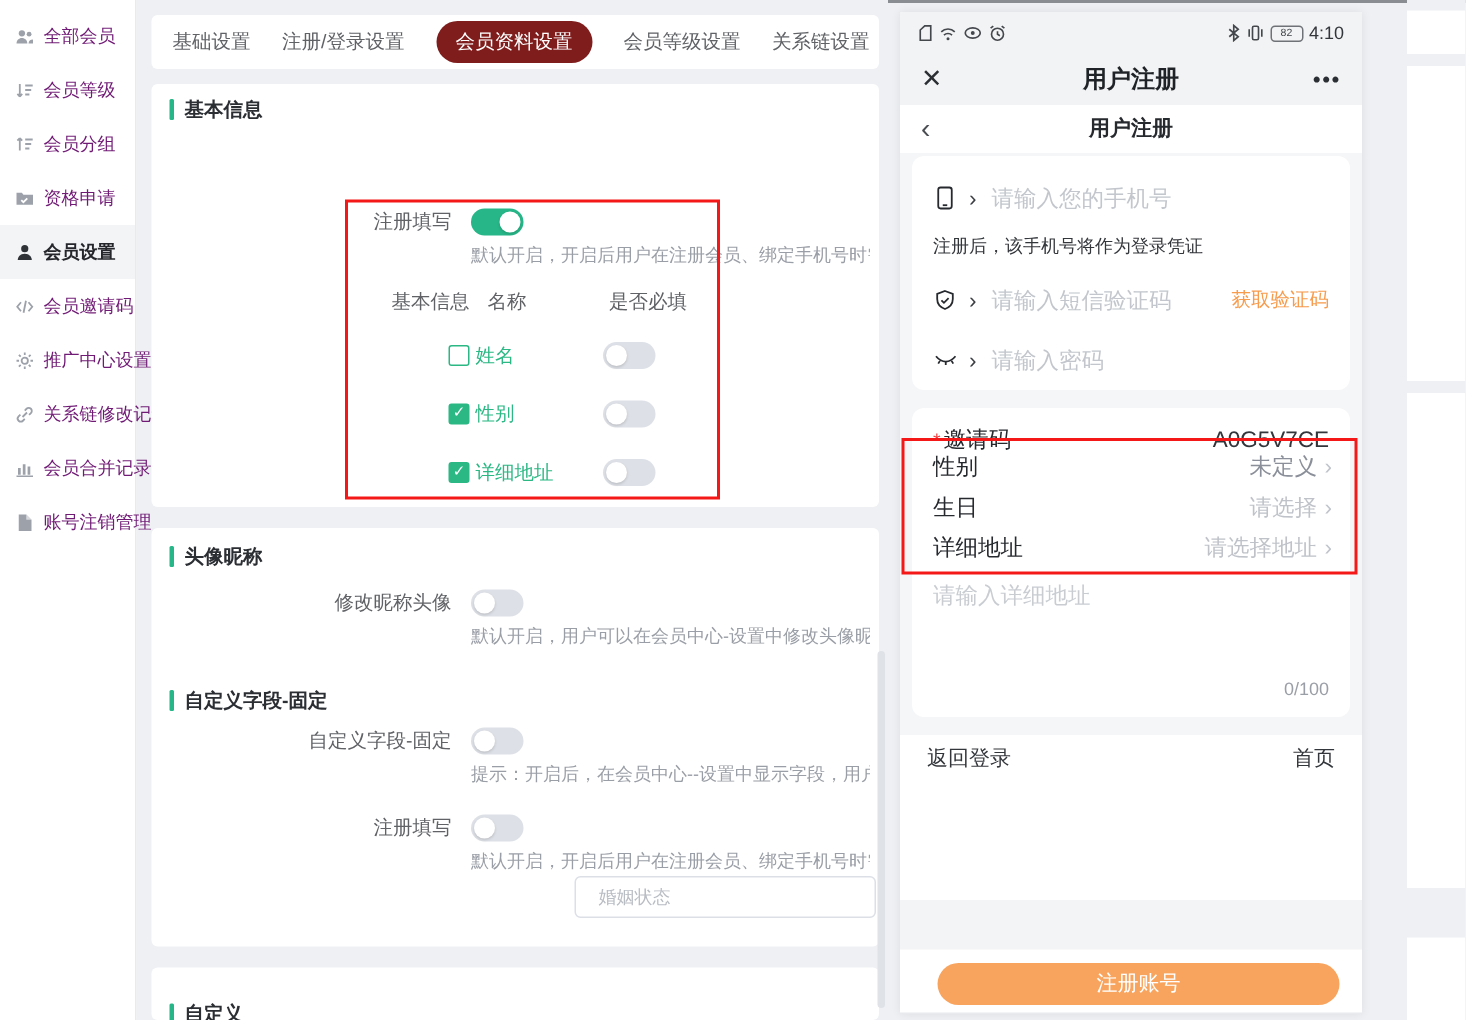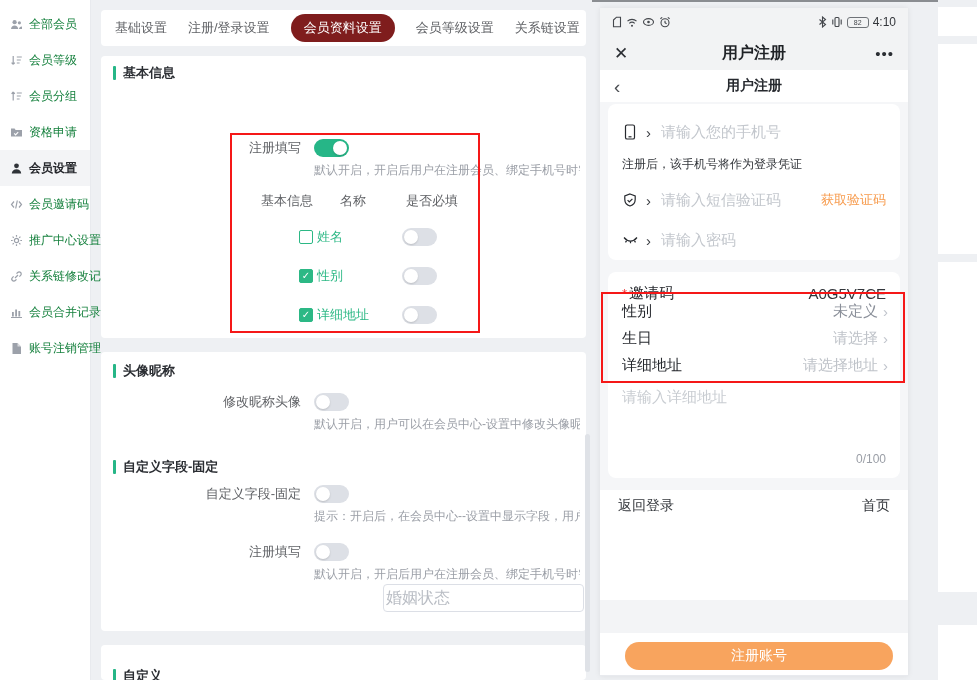--- a/index.html
+++ b/index.html
@@ -1,21 +1,21 @@
 <!DOCTYPE html>
 <html><head>
 <meta charset="utf-8">
 <style>
   * { margin:0; padding:0; box-sizing:border-box; }
   html,body { width:977px; height:680px; overflow:hidden; }
   body { font-family:"Liberation Sans","DejaVu Sans",sans-serif; background:#eef0f3; position:relative; color:#303133; }
 
   
   .sidebar { position:absolute; left:0; top:0; width:91px; height:680px; background:#fff; border-right:1px solid #e8eaee; padding-top:6px; }
-  .side-item { height:36px; display:flex; align-items:center; gap:6px; padding-left:10px; font-size:12px; color:#15803d; cursor:pointer; white-space:nowrap; }
+  .side-item { height:36px; display:flex; align-items:center; gap:6px; padding-left:10px; font-size:12px; color:#701a75; cursor:pointer; white-space:nowrap; }
   .side-item svg { flex:0 0 auto; color:#9ca1aa; }
   .side-item.active { background:#f3f4f6; color:#24262b; font-weight:bold; }
   .side-item.active svg { color:#2f3338; }
 
   
   .card { position:absolute; left:101px; width:485px; background:#fff; border-radius:4px; overflow:hidden; }
   .card-tabs { top:10px; height:36px; display:flex; align-items:center; gap:21px; padding:0 14px; }
   .tab { font-size:13px; color:#606266; cursor:pointer; white-space:nowrap; }
   .tab.active { background:#7f1d1d; color:#fff; padding:5px 13px; border-radius:14px; }
 
@@ -38,21 +38,21 @@
 
   .redbox { position:absolute; border:2px solid #f51818; }
   .box-table { left:129px; top:77px; width:250px; height:200px; }
   .th { position:absolute; font-size:13px; color:#606266; }
   .cbrow { position:absolute; height:18px; display:flex; align-items:center; }
   .cb { width:14px; height:14px; border:1px solid #2cb885; border-radius:2px; background:#fff; display:inline-flex; align-items:center; justify-content:center; margin-right:4px; cursor:pointer; }
   .cb.checked { background:#2cb885; }
   .cb.checked::after { content:"\2713"; color:#fff; font-size:10px; line-height:1; }
   .cbname { font-size:13px; color:#2cb885; }
 
-  .txtinput { position:absolute; height:28px; border:1px solid #dcdfe6; border-radius:4px; font-size:16px; color:#7f1d1d; padding:0 2px; outline:none; background:#fff; font-family:inherit; }
+  .txtinput { position:absolute; height:28px; border:1px solid #dcdfe6; border-radius:4px; font-size:12px; color:#7f1d1d; padding:0 15px; outline:none; background:#fff; font-family:inherit; }
   .txtinput::placeholder { color:#b9bdc4; }
 
   .vscroll { position:absolute; left:585px; top:434px; width:5px; height:238px; background:#dfe2e7; border-radius:3px; }
 
   
   .topline { position:absolute; left:592px; top:0; width:385px; height:2px; background:#8a8d91; }
   .phone { position:absolute; left:600px; top:8px; width:308px; height:668px; background:#fff; box-shadow:0 0 6px rgba(0,0,0,.08); overflow:hidden; }
   .p-statusbar { position:absolute; left:0; top:0; right:0; height:28px; background:#f2f3f4; display:flex; align-items:center; padding:0 12px; color:#3a3d42; }
   .p-statusbar .grow { flex:1; }
   .sicons { display:flex; align-items:center; gap:4px; }
@@ -205,21 +205,21 @@
     <div class="flabel">注册填写</div>
     <div class="fctrl">
         <span class="toggle on"></span>
       </div>
   </div>
   <div class="fhelp" style="top:106px;">默认开启，开启后用户在注册会员、绑定手机号时需要填写自定义字段信息</div>
 
   <div class="redbox box-table"></div>
 
   <div class="th" style="left:160px; top:136px;">基本信息</div>
-  <div class="th" style="left:239px; top:136px;">名称</div>
+  <div class="th" style="left:224px; top:136px;">名称</div>
   <div class="th" style="left:305px; top:136px;">是否必填</div>
 
   <div class="cbrow" style="left:198px; top:122px;"></div>
 
   <div class="cbrow" style="left:198px; top:172px;">
     <span class="cb"></span>
     <span class="cbname">姓名</span>
   </div>
   <span class="toggle" style="position:absolute; left:301px; top:172px;"></span>
 

